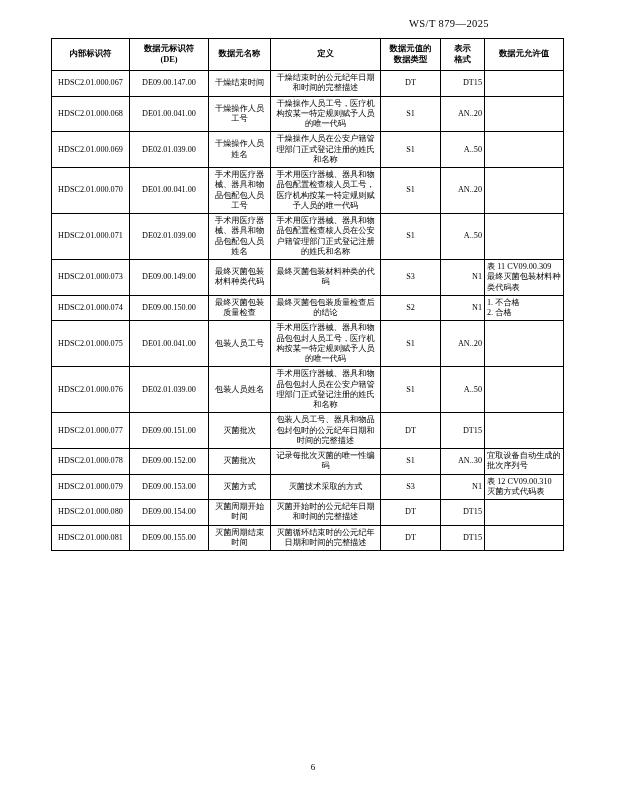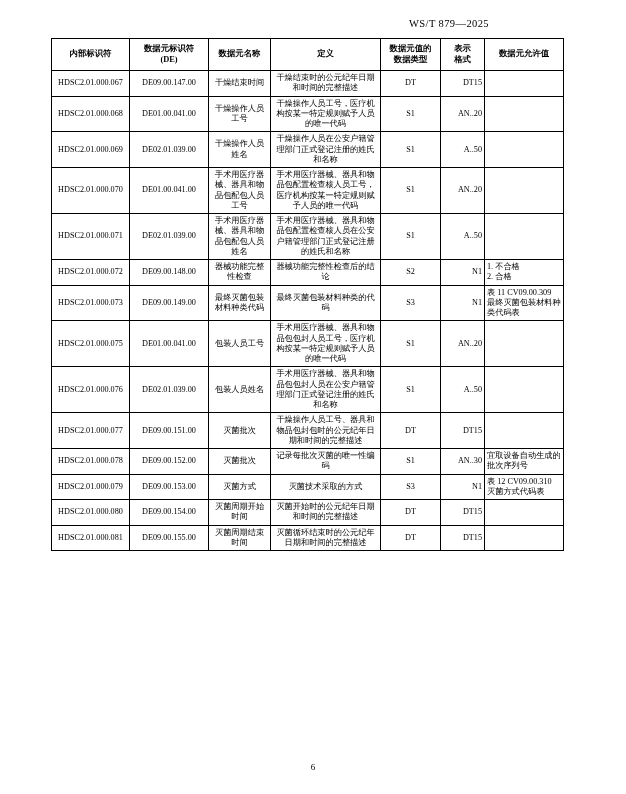--- a/index.html
+++ b/index.html
@@ -161,41 +161,41 @@
           <tr>
             <td class="c-id">HDSC2.01.000.071</td>
             <td class="c-de">DE02.01.039.00</td>
             <td class="c-name">手术用医疗器械、器具和物品包配包人员姓名</td>
             <td class="c-def">手术用医疗器械、器具和物品包配置检查核人员在公安户籍管理部门正式登记注册的姓氏和名称</td>
             <td class="c-type">S1</td>
             <td class="c-fmt">A..50</td>
             <td class="c-allow"></td>
           </tr>
           <tr>
-            <td class="c-id">HDSC2.01.000.072</td>
-            <td class="c-de">DE09.00.148.00</td>
-            <td class="c-name">器械功能完整性检查</td>
-            <td class="c-def">器械功能完整性检查后的结论</td>
-            <td class="c-type">S2</td>
-            <td class="c-fmt">N1</td>
-            <td class="c-allow">
-              <div>1. 不合格</div>
-              <div>2. 合格</div>
-            </td>
-          </tr>
-          <tr>
             <td class="c-id">HDSC2.01.000.073</td>
             <td class="c-de">DE09.00.149.00</td>
             <td class="c-name">最终灭菌包装材料种类代码</td>
             <td class="c-def">最终灭菌包装材料种类的代码</td>
             <td class="c-type">S3</td>
             <td class="c-fmt">N1</td>
             <td class="c-allow">表 11 CV09.00.309 最终灭菌包装材料种类代码表</td>
           </tr>
           <tr>
+            <td class="c-id">HDSC2.01.000.074</td>
+            <td class="c-de">DE09.00.150.00</td>
+            <td class="c-name">最终灭菌包装质量检查</td>
+            <td class="c-def">最终灭菌包包装质量检查后的结论</td>
+            <td class="c-type">S2</td>
+            <td class="c-fmt">N1</td>
+            <td class="c-allow">
+              <div>1. 不合格</div>
+              <div>2. 合格</div>
+            </td>
+          </tr>
+          <tr>
             <td class="c-id">HDSC2.01.000.075</td>
             <td class="c-de">DE01.00.041.00</td>
             <td class="c-name">包装人员工号</td>
             <td class="c-def">手术用医疗器械、器具和物品包包封人员工号，医疗机构按某一特定规则赋予人员的唯一代码</td>
             <td class="c-type">S1</td>
             <td class="c-fmt">AN..20</td>
             <td class="c-allow"></td>
           </tr>
           <tr>
             <td class="c-id">HDSC2.01.000.076</td>
@@ -203,21 +203,21 @@
             <td class="c-name">包装人员姓名</td>
             <td class="c-def">手术用医疗器械、器具和物品包包封人员在公安户籍管理部门正式登记注册的姓氏和名称</td>
             <td class="c-type">S1</td>
             <td class="c-fmt">A..50</td>
             <td class="c-allow"></td>
           </tr>
           <tr>
             <td class="c-id">HDSC2.01.000.077</td>
             <td class="c-de">DE09.00.151.00</td>
             <td class="c-name">灭菌批次</td>
-            <td class="c-def">干燥操作人员工号、器具和物品包封包时的公元纪年日期和时间的完整描述</td>
+            <td class="c-def">包装人员工号、器具和物品包封包时的公元纪年日期和时间的完整描述</td>
             <td class="c-type">DT</td>
             <td class="c-fmt">DT15</td>
             <td class="c-allow"></td>
           </tr>
           <tr>
             <td class="c-id">HDSC2.01.000.078</td>
             <td class="c-de">DE09.00.152.00</td>
             <td class="c-name">灭菌批次</td>
             <td class="c-def">记录每批次灭菌的唯一性编码</td>
             <td class="c-type">S1</td>

